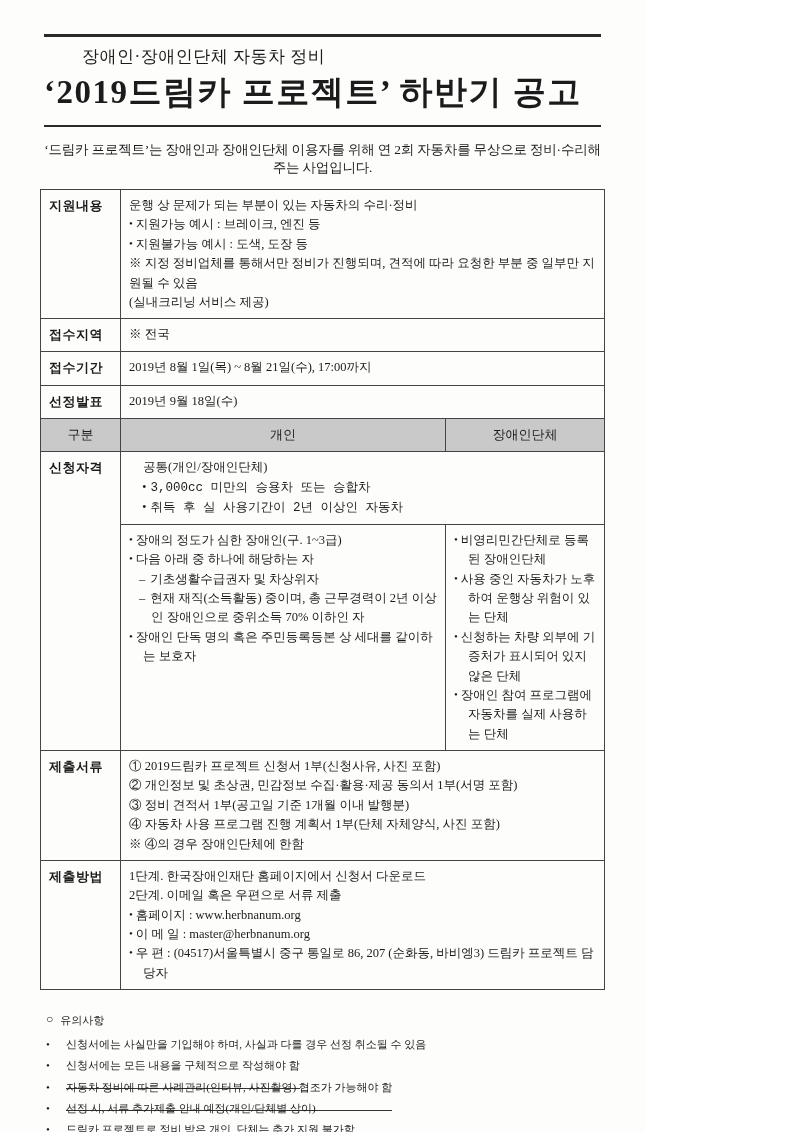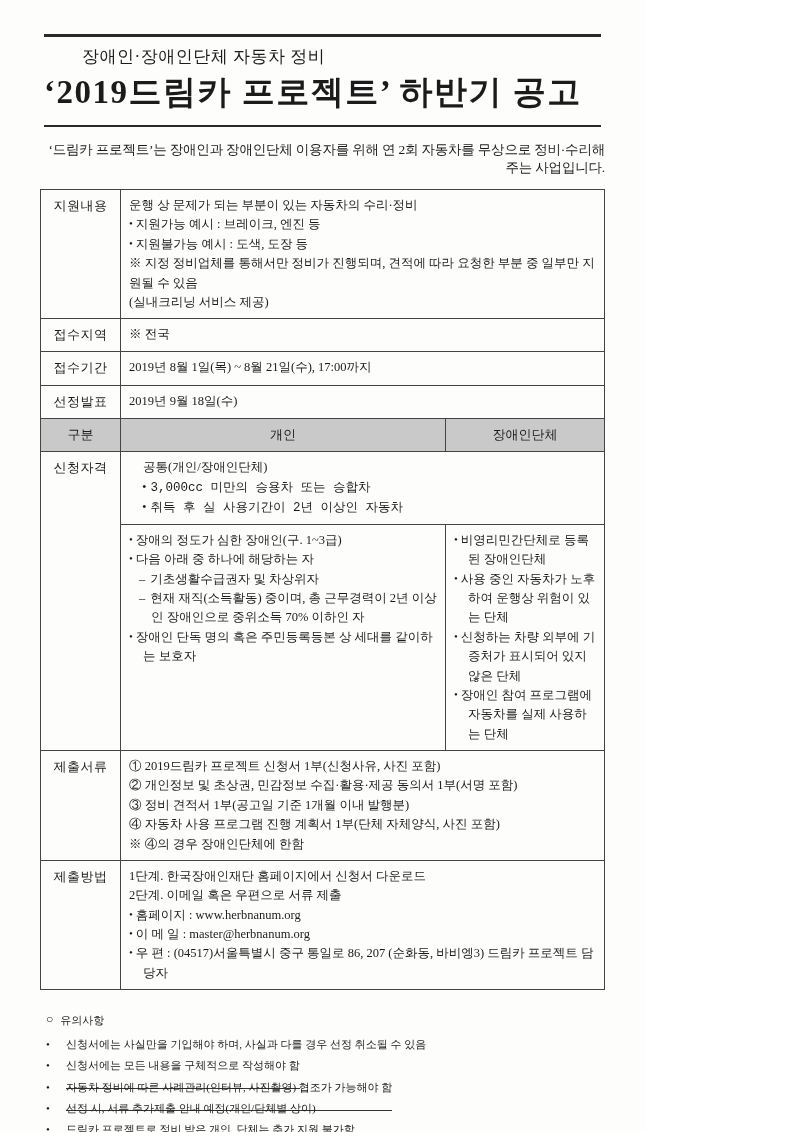--- a/index.html
+++ b/index.html
@@ -39,44 +39,44 @@
   }
   .header-title {
     font-size: 33px;
     font-weight: bold;
     letter-spacing: 1.5px;
     text-align: left;
     white-space: nowrap;
   }
   .intro {
     font-size: 13.5px;
-    text-align: right;
+    text-align: center;
     padding: 14px 0 12px 0;
     letter-spacing: -0.2px;
   }
   
   table.doc {
     width: 100%;
     border-collapse: collapse;
     table-layout: fixed;
     font-size: 12.5px;
   }
   table.doc td {
     border: 1px solid #444;
     padding: 6px 8px;
     vertical-align: top;
     line-height: 1.55;
   }
   td.label {
     width: 78px;
-    text-align: center;
     vertical-align: middle;
     font-size: 13px;
     letter-spacing: 0.5px;
     padding: 6px 2px;
+    font-weight: bold;
   }
   td.head {
     background: #c9c9c9;
     text-align: center;
     font-size: 13px;
     vertical-align: middle;
     padding: 4px 2px;
   }
   .cellline { display: block; }
   .indent2 { padding-left: 22px; display: block; text-indent: -12px; }

